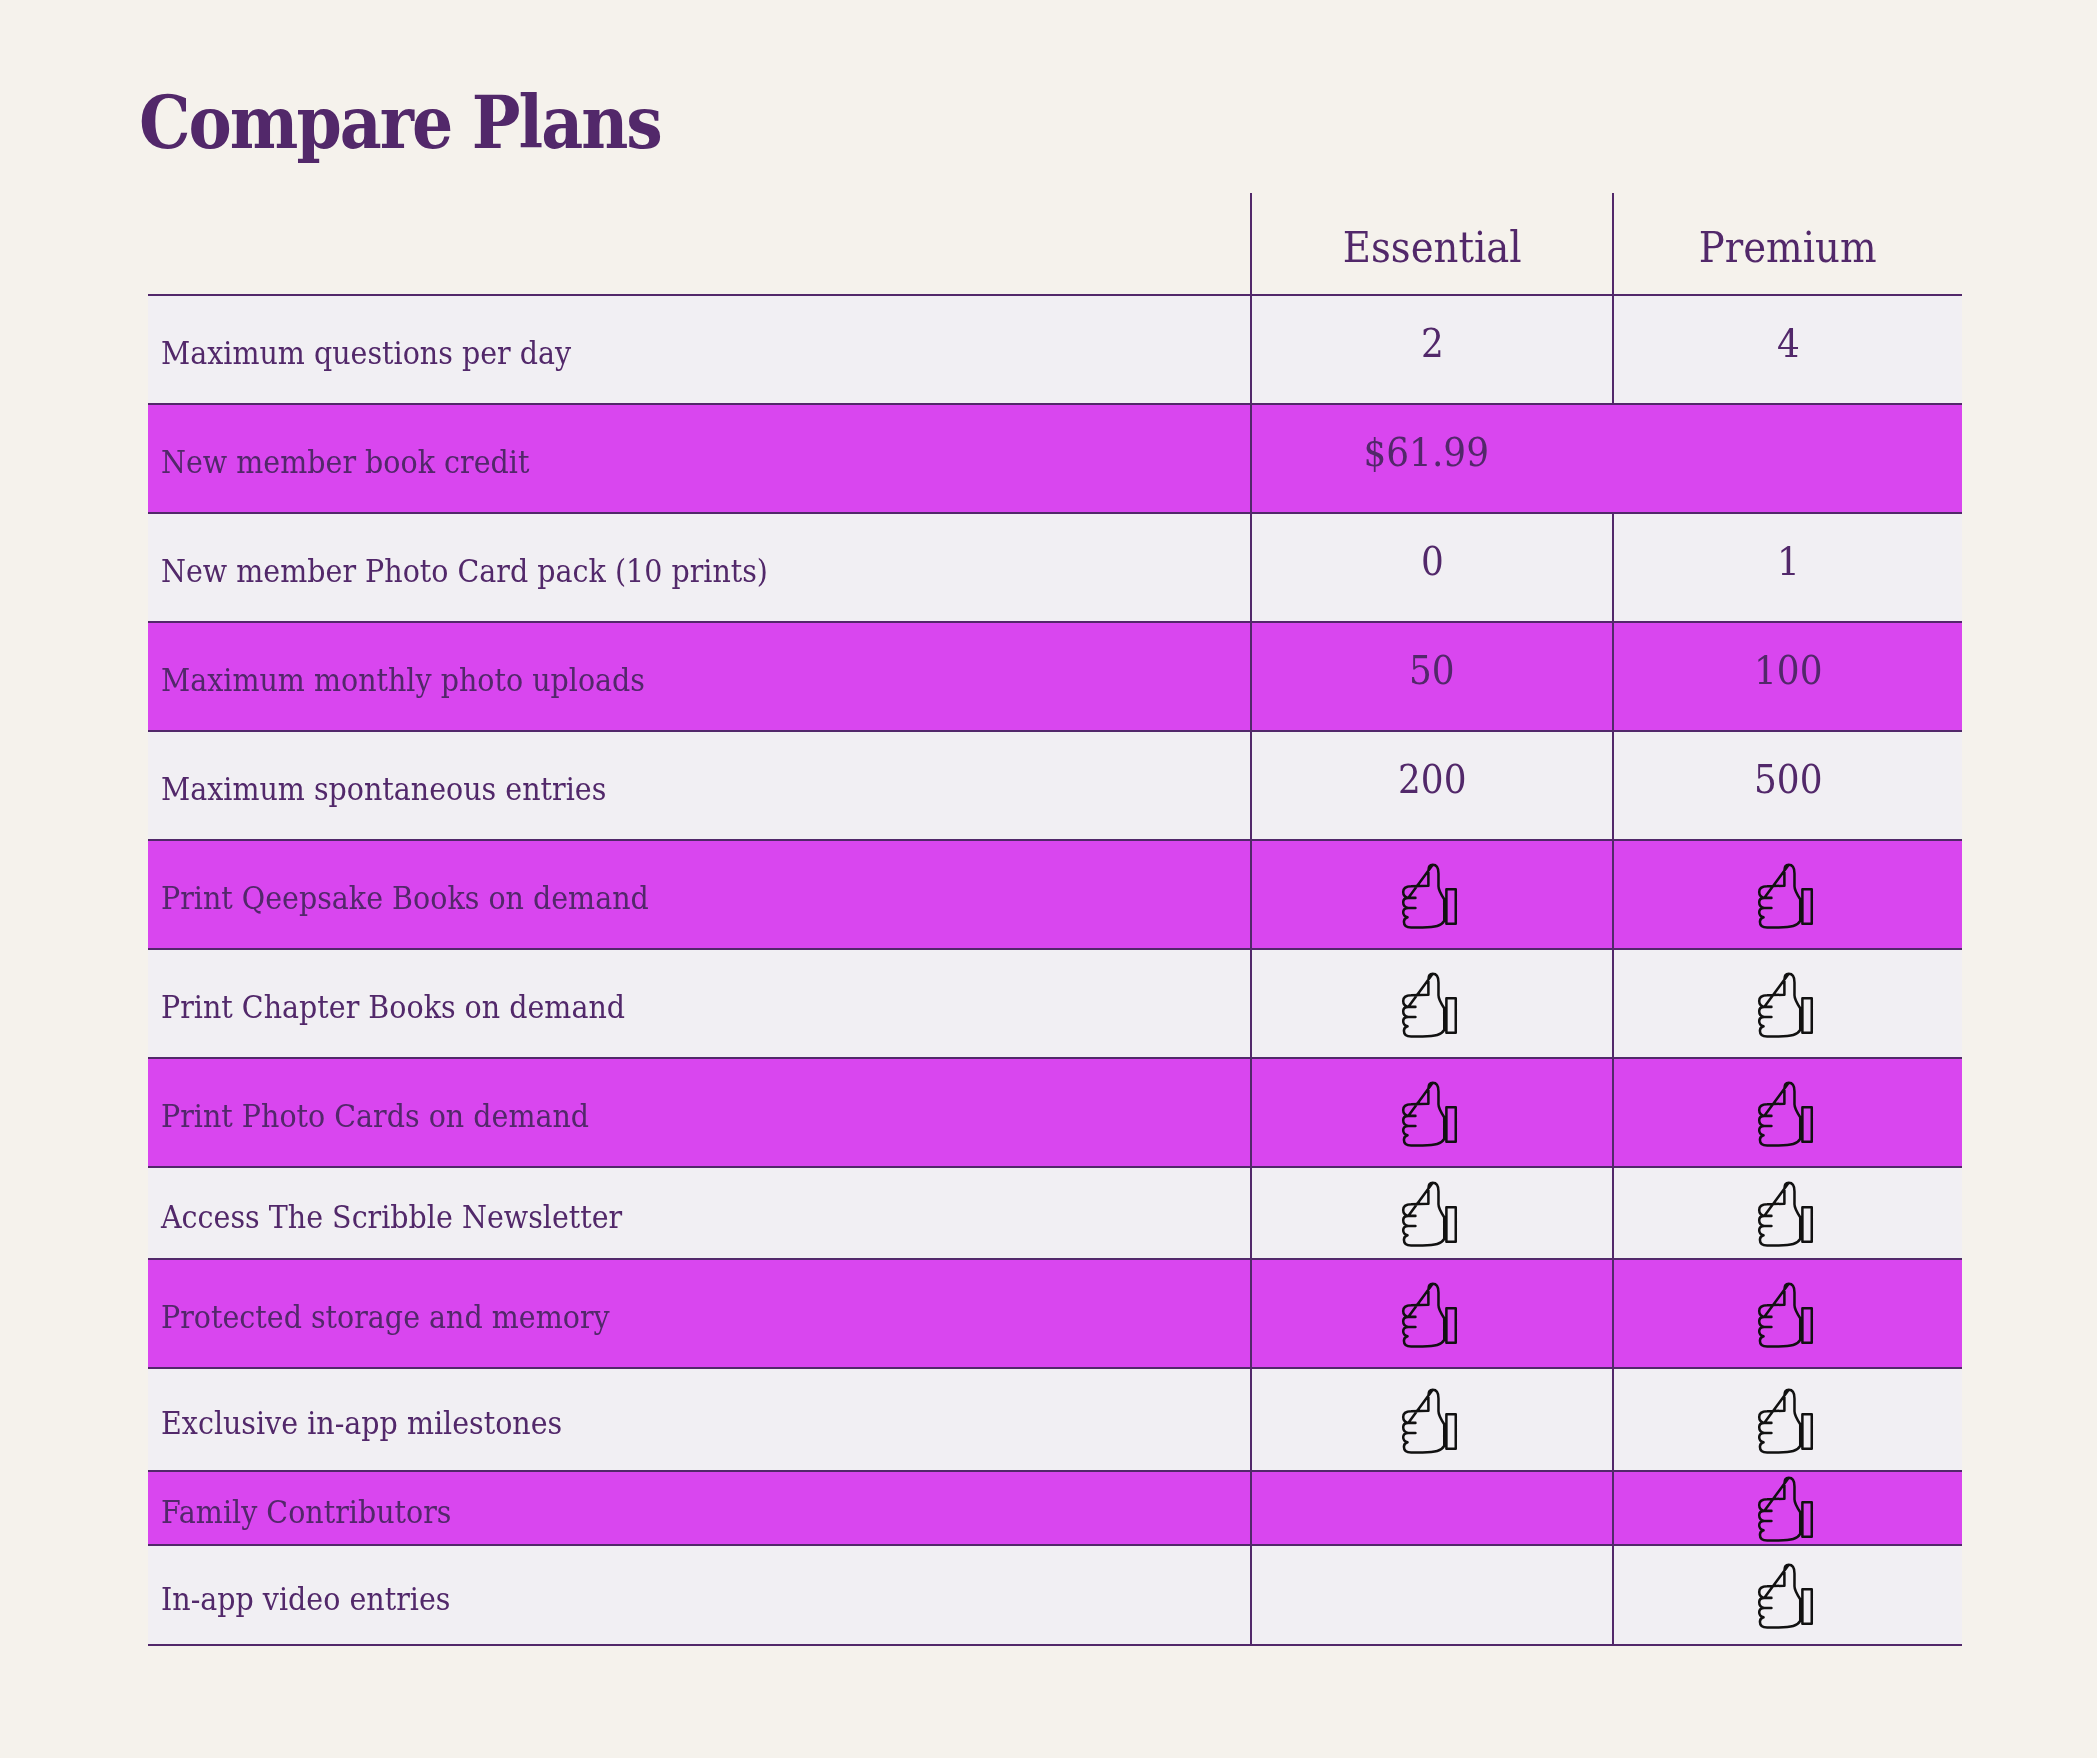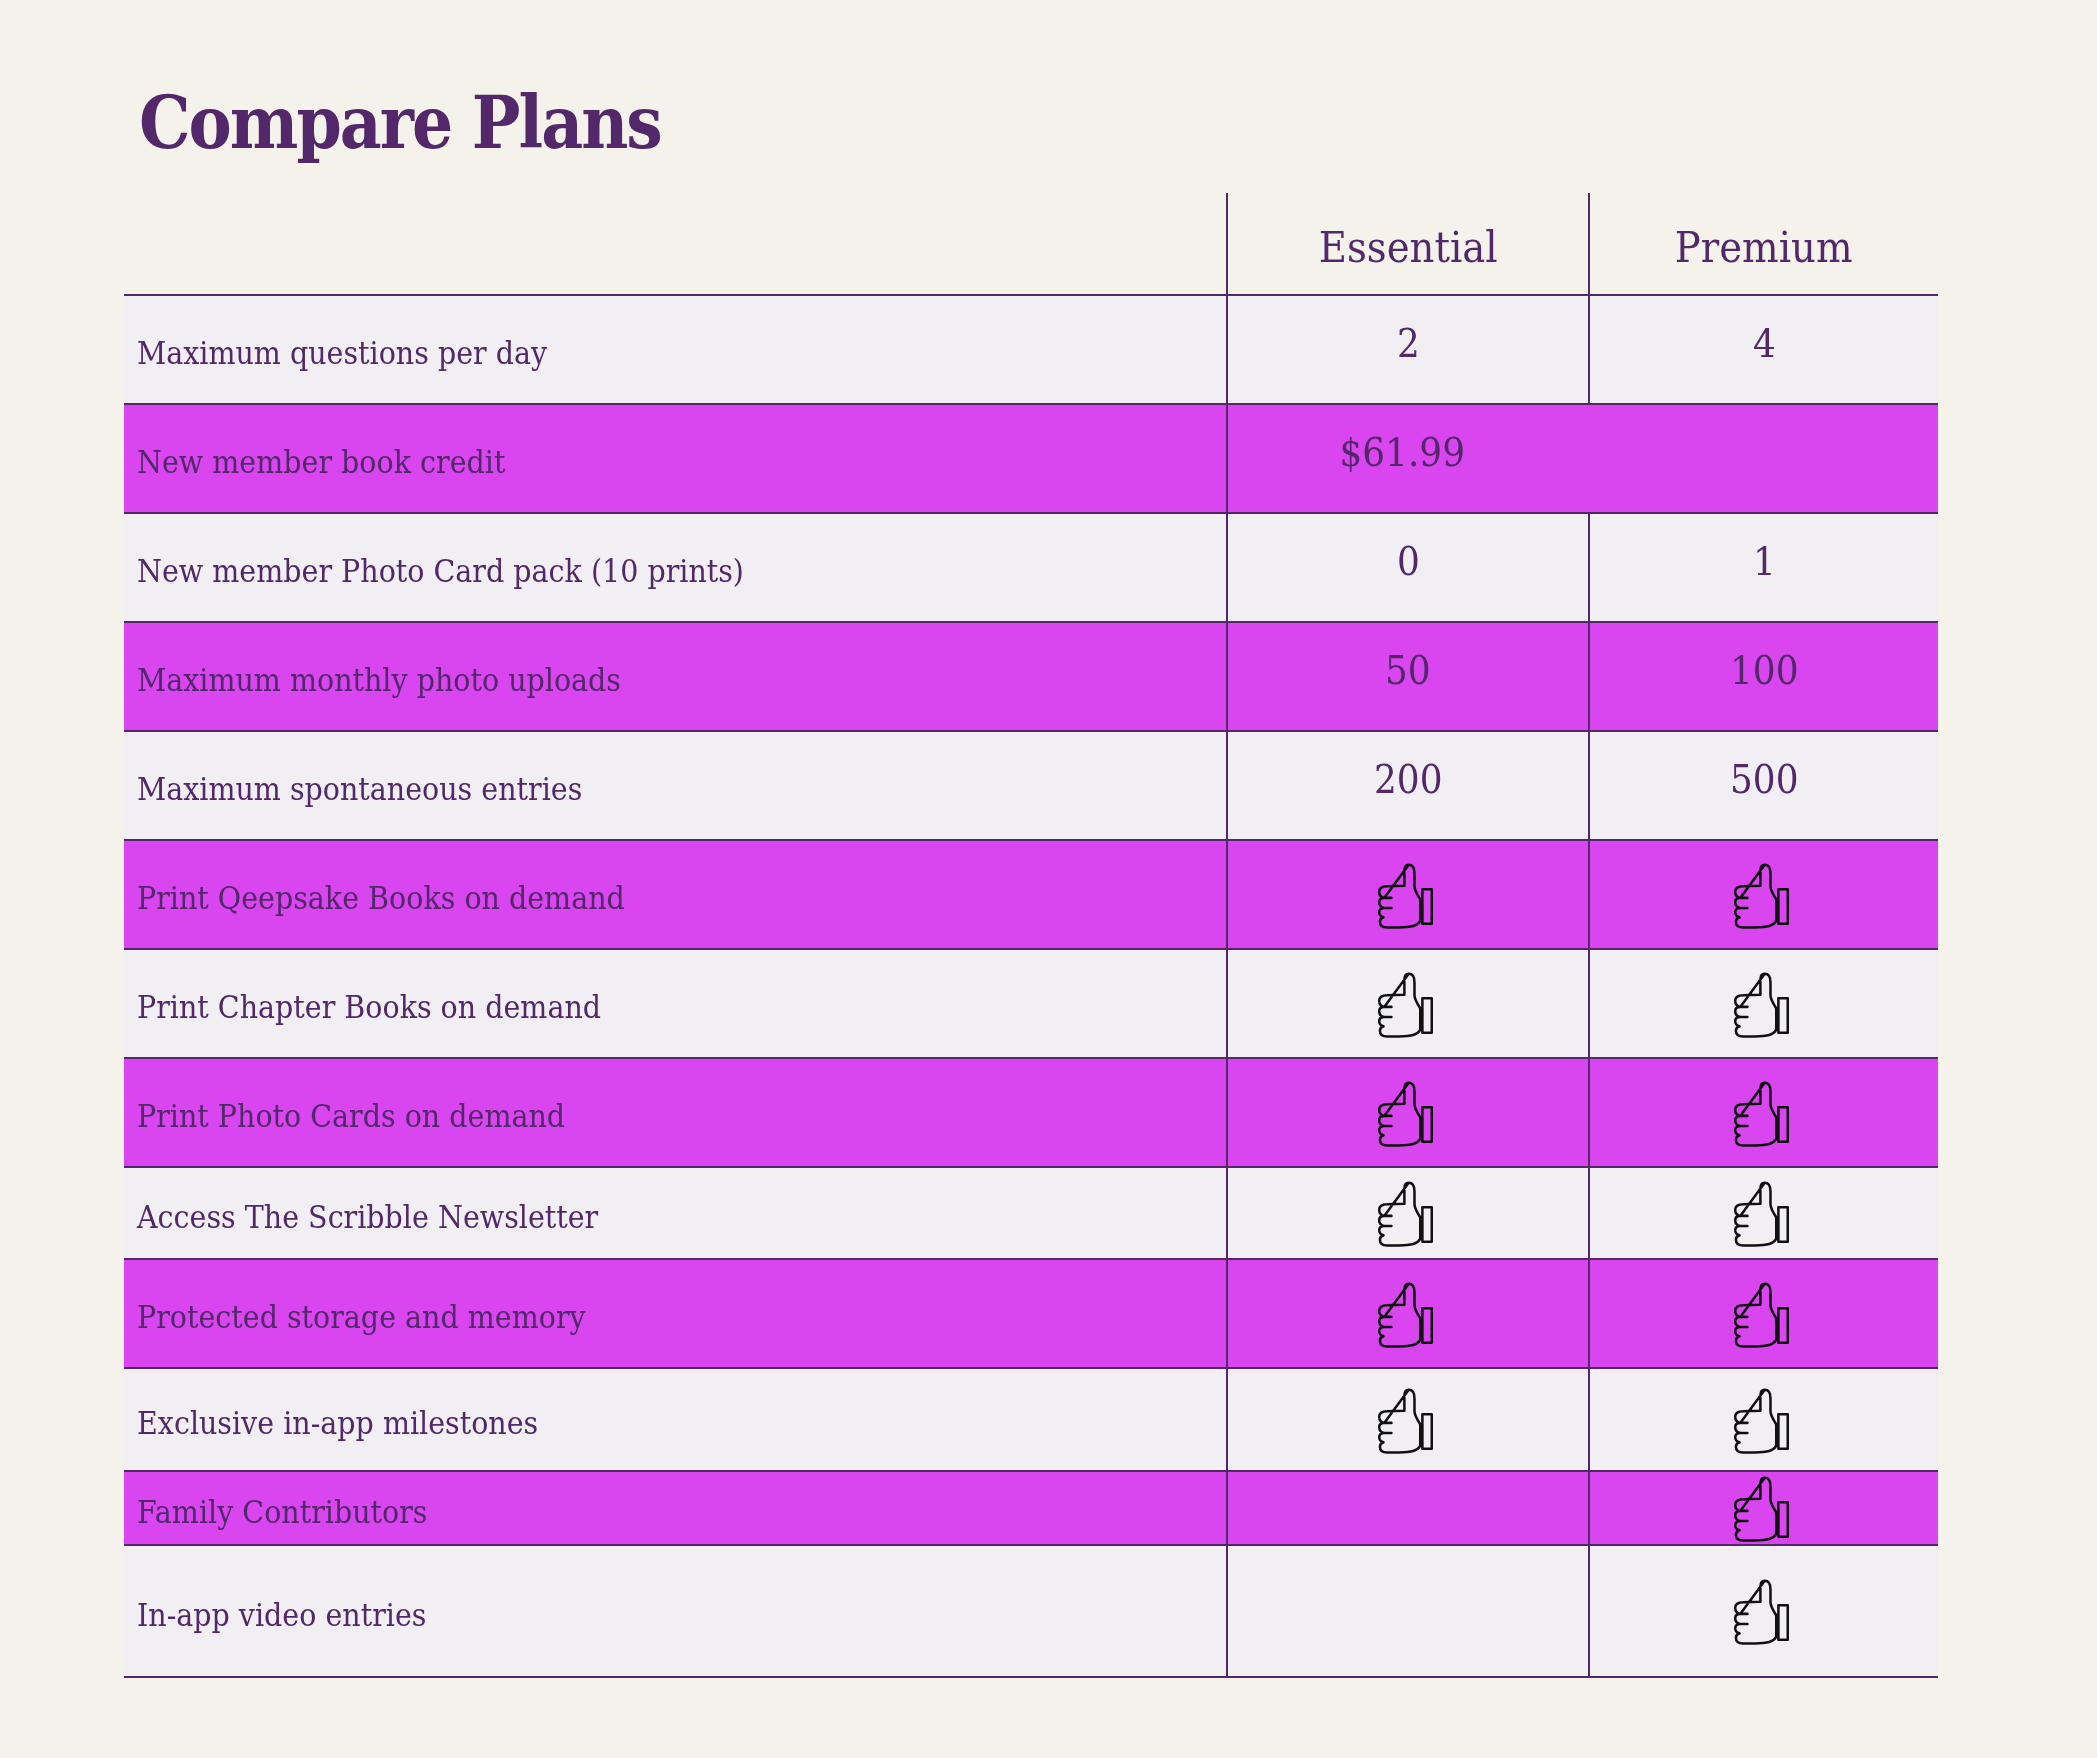--- a/index.html
+++ b/index.html
@@ -24,21 +24,21 @@
     font-weight: bold;
     font-size: 72px;
     line-height: 101px;
     letter-spacing: -2.2px;
     color: #52286a;
     transform: scaleX(0.9);
     transform-origin: left center;
   }
   .table {
     position: absolute;
-    left: 124px;
+    left: 148px;
     top: 193px;
     width: 1814px;
   }
   .hdr {
     position: relative;
     height: 101px;
     display: flex;
   }
   .row {
     position: relative;
@@ -256,21 +256,21 @@
     <div class="c-label">
         <span>Family Contributors</span>
       </div>
     <div class="c-val c-ess"></div>
     <div class="c-val c-pre">
         <svg class="thumb" viewBox="0 0 86 100">
           <path d="M44 8 C50 8 52 12 52 20 L52 38 C52 44 56 50 60 56 L60 86 C56 93 48 95 30 95 L14 95 C6 95 4 91 4 87 C4 84 6 82 9 81 C5 80 3 77 3 74 C3 70 6 68 10 68 L20 68 M10 68 C5 67 3 64 3 60 C3 56 6 54 10 54 L20 54 M10 54 C5 53 3 50 3 46 C3 41 7 38 14 38 L38 37 L38 16 C38 11 40 8 44 8 Z M63 42 L76 42 L76 90 L63 90 Z" fill="none" stroke="#111" stroke-width="3.5" stroke-linejoin="round" stroke-linecap="round"></path>
         </svg>
       </div>
   </div>
-  <div class="row alt last" style="height:134px">
+  <div class="row alt last" style="height:102px">
     <div class="c-label">
         <span>In-app video entries</span>
       </div>
     <div class="c-val c-ess"></div>
     <div class="c-val c-pre">
         <svg class="thumb" viewBox="0 0 86 100">
           <path d="M44 8 C50 8 52 12 52 20 L52 38 C52 44 56 50 60 56 L60 86 C56 93 48 95 30 95 L14 95 C6 95 4 91 4 87 C4 84 6 82 9 81 C5 80 3 77 3 74 C3 70 6 68 10 68 L20 68 M10 68 C5 67 3 64 3 60 C3 56 6 54 10 54 L20 54 M10 54 C5 53 3 50 3 46 C3 41 7 38 14 38 L38 37 L38 16 C38 11 40 8 44 8 Z M63 42 L76 42 L76 90 L63 90 Z" fill="none" stroke="#111" stroke-width="3.5" stroke-linejoin="round" stroke-linecap="round"></path>
         </svg>
       </div>
   </div>

